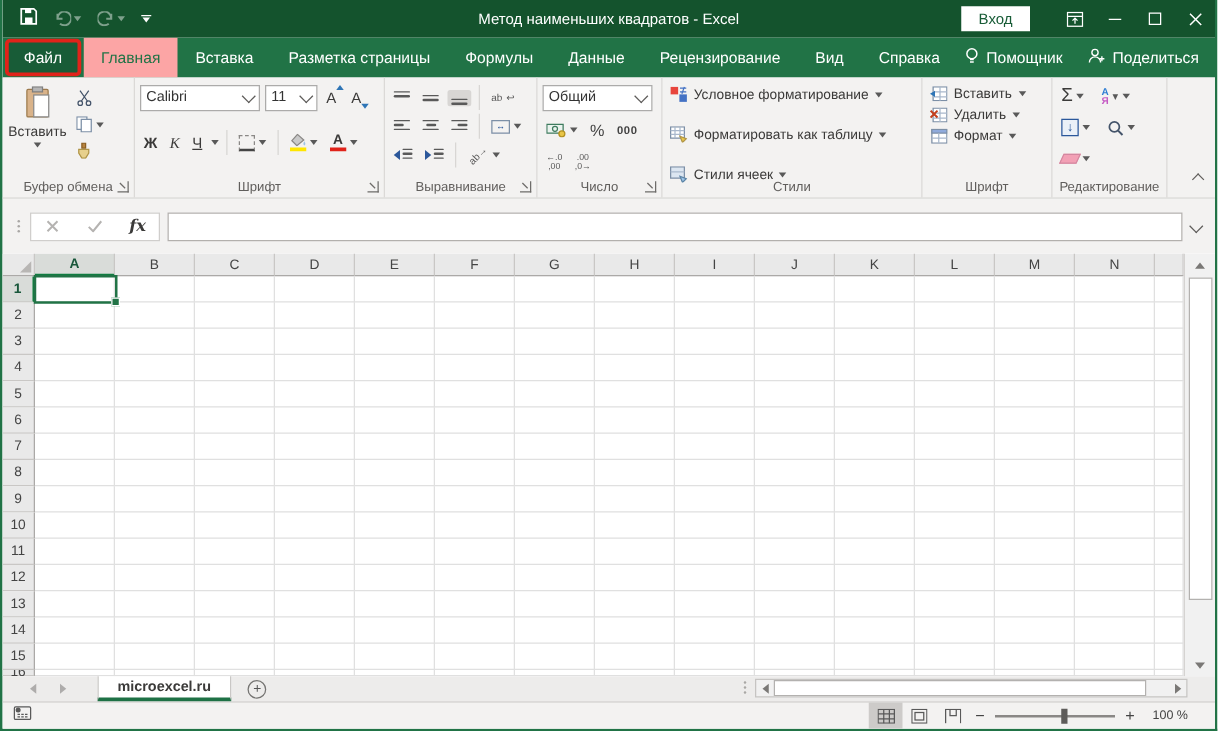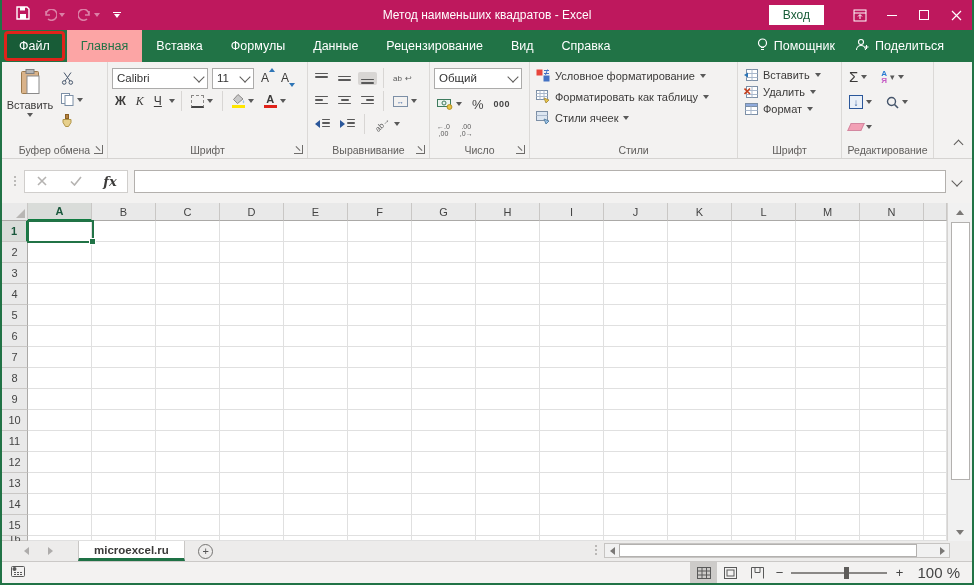--- a/index.html
+++ b/index.html
@@ -1,20 +1,20 @@
 <!DOCTYPE html>
 <html><head>
 <meta charset="utf-8">
 <style>
   *{box-sizing:border-box;margin:0;padding:0;font-family:"Liberation Sans",sans-serif;}
   html,body{background:#fff;}
   .window{width:974px;height:585px;position:relative;border-left:2px solid #217346;border-right:2px solid #217346;border-bottom:2px solid #217346;background:#fff;overflow:hidden;}
 
   
-  .titlebar{height:30px;background:#be185d;display:flex;align-items:center;position:relative;color:#fff;}
+  .titlebar{height:30px;background:#14532d;display:flex;align-items:center;position:relative;color:#fff;}
   .qat{display:flex;align-items:center;gap:13px;margin-left:14px;z-index:2;}
   .qat .dim{opacity:.45;}
   .qbtn{display:flex;align-items:center;gap:2px;}
   .title{position:absolute;left:0;right:0;top:0;height:30px;display:flex;align-items:center;justify-content:center;font-size:12px;color:#fff;pointer-events:none;}
   .tb-right{margin-left:auto;display:flex;align-items:center;height:100%;z-index:2;}
   .signin{background:#fff;color:#185C37;font-size:12px;padding:3px 14px;margin-right:20px;cursor:pointer;}
   .wbtn{width:32px;height:100%;display:flex;align-items:center;justify-content:center;}
   .min-glyph{width:10px;border-top:1px solid #fff;display:block;}
   .max-glyph{width:10px;height:10px;border:1px solid #fff;display:block;}
 
@@ -40,21 +40,21 @@
   .rbtn.sel{background:#D8D6D4;}
   .combo{background:#fff;border:1px solid #ACABAA;height:21px;display:flex;align-items:center;font-size:11.5px;color:#333;padding:0 4px;gap:4px;cursor:pointer;}
   .vsep{width:1px;height:20px;background:#D8D6D4;margin:0 2px;flex:none;}
 
   
   .g-clip{width:106px;display:flex;gap:4px;}
   .paste-big{display:flex;flex-direction:column;align-items:center;width:48px;gap:2px;cursor:pointer;font-size:11px;padding-top:2px;}
   .clip-col{display:flex;flex-direction:column;gap:6px;padding-top:4px;}
 
   
-  .g-font{width:200px;display:flex;flex-direction:column;gap:1px;}
+  .g-font{width:200px;display:flex;flex-direction:column;gap:14px;}
   .bold-b{font-weight:bold;font-size:12px;}
   .ital-b{font-style:italic;font-size:12px;font-family:"Liberation Serif",serif;}
   .under-b{text-decoration:underline;font-size:12px;}
   .borders-ic{width:13px;height:13px;border:1px dashed #8A8886;border-bottom:2px solid #444;}
   .stack-ic{display:flex;flex-direction:column;align-items:center;gap:1px;cursor:pointer;}
   .bar{width:13px;height:3px;}
   .a-size{font-size:12px;position:relative;padding-right:5px;}
   .a-size i{position:absolute;top:-2px;right:-1px;width:0;height:0;border-left:3px solid transparent;border-right:3px solid transparent;font-style:normal;}
   .a-size i.up{border-bottom:4px solid #2E75B6;}
   .a-size i.down{border-top:4px solid #2E75B6;top:auto;bottom:-1px;}
@@ -72,21 +72,21 @@
   .ind-tri{width:0;height:0;border-top:4px solid transparent;border-bottom:4px solid transparent;}
   .ind-tri.r{border-left:5px solid #2B579A;} .ind-tri.l{border-right:5px solid #2B579A;}
 
   
   .g-num{width:100px;display:flex;flex-direction:column;gap:4px;}
   .micro{font-size:7px;color:#595959;line-height:7px;text-align:center;}
   .pct{font-size:13px;color:#444;}
   .thou{font-size:9px;font-weight:bold;color:#444;letter-spacing:.5px;}
 
   
-  .g-styles{width:208px;display:flex;flex-direction:column;gap:6px;padding-top:6px;}
+  .g-styles{width:208px;display:flex;flex-direction:column;gap:17px;padding-top:6px;}
   .g-cells{width:104px;display:flex;flex-direction:column;gap:3px;padding-top:6px;}
   .txtbtn{display:flex;align-items:center;gap:5px;font-size:11px;cursor:pointer;padding:1px 2px;white-space:nowrap;}
 
   
   .g-edit{width:92px;display:flex;flex-direction:column;gap:3px;padding-top:4px;}
   .sum-g{font-size:15px;color:#3B3A39;line-height:14px;}
   .sortaz{display:flex;flex-direction:column;line-height:7px;font-size:8px;font-weight:bold;}
   .filldown{width:14px;height:14px;border:1px solid #2B579A;color:#2B579A;font-weight:bold;font-size:10px;display:flex;align-items:center;justify-content:center;background:#EAF0F8;}
   .eraser{width:14px;height:8px;background:#F2A0B5;border:1px solid #D387A0;transform:skewX(-25deg);}
   .collapse-zone{flex:1;position:relative;}
@@ -143,21 +143,21 @@
   .hs-track{flex:1;}
 
   
   .statusbar{height:22px;background:#F3F2F1;border-top:1px solid #CBC9C7;display:flex;align-items:center;padding:0 8px;color:#444;}
   .sb-right{margin-left:auto;display:flex;align-items:center;}
   .vbtn{width:27px;height:21px;display:flex;align-items:center;justify-content:center;cursor:pointer;}
   .vbtn.active{background:#CDCBC9;}
   .zoomout,.zoomin{font-size:13px;color:#444;width:16px;text-align:center;cursor:pointer;}
   .ztrack{width:96px;height:2px;background:#8A8886;position:relative;margin:0 4px;cursor:pointer;}
   .zthumb{position:absolute;left:55%;top:-5px;width:5px;height:12px;background:#5E5C5A;}
-  .zlabel{font-size:15px;margin-left:10px;margin-right:4px;min-width:38px;text-align:left;cursor:pointer;}
+  .zlabel{font-size:10px;margin-left:10px;margin-right:4px;min-width:38px;text-align:left;cursor:pointer;}
 </style>
 </head>
 <body>
 
 <div class="window">
 
   <div class="titlebar">
     <div class="qat">
       <span>
         <svg width="14" height="14" viewBox="0 0 14 14">
@@ -204,20 +204,21 @@
             <path d="M1 1 L10 10 M10 1 L1 10" stroke="#fff" stroke-width="1.2"></path>
           </svg>
       </span>
     </div>
   </div>
 
   <div class="tabrow">
     <div class="tab file">Файл</div>
     <div class="tab active">Главная</div>
     <div class="tab">Вставка</div>
+    <div class="tab">Разметка страницы</div>
     <div class="tab">Формулы</div>
     <div class="tab">Данные</div>
     <div class="tab">Рецензирование</div>
     <div class="tab">Вид</div>
     <div class="tab">Справка</div>
     <div class="tab-right">
       <span class="tab-ico">
         <span>
           <svg width="11" height="14" viewBox="0 0 11 14">
               <circle cx="5.5" cy="5" r="4" fill="none" stroke="#fff" stroke-width="1.2"></circle>

